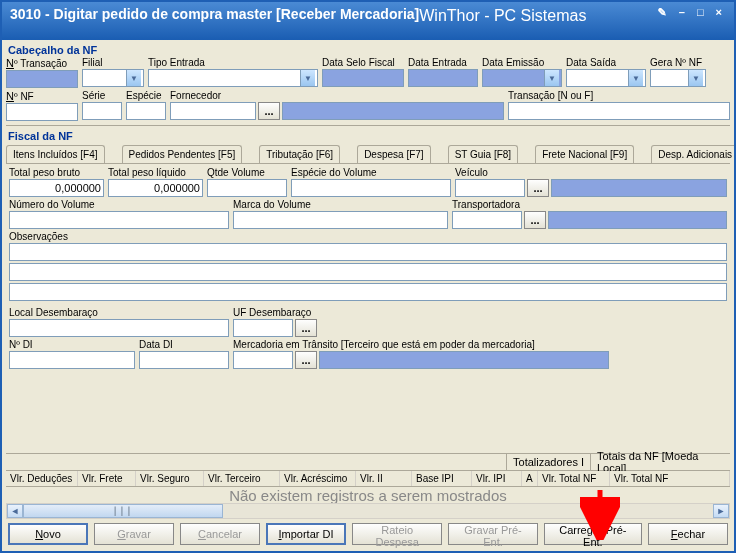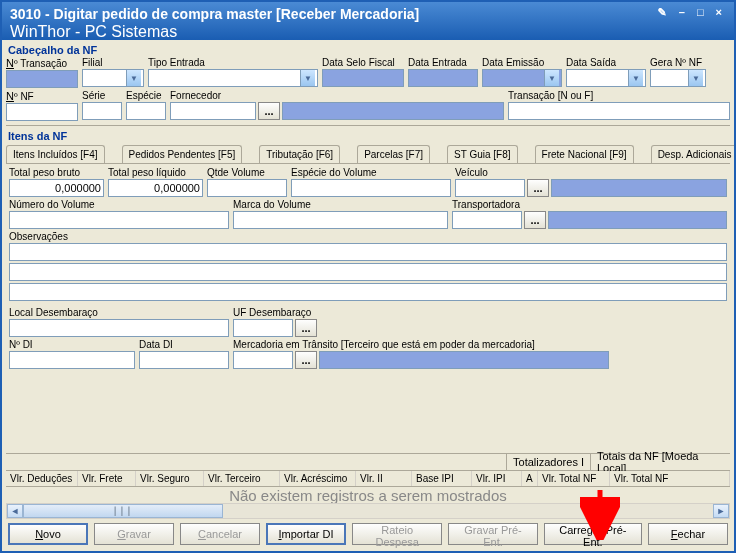--- a/index.html
+++ b/index.html
@@ -1,18 +1,18 @@
 <!DOCTYPE html>
 <html><head>
 <meta charset="utf-8">
 <style>
 * { margin: 0; padding: 0; box-sizing: border-box; font-family: Tahoma, Arial, sans-serif; font-size: 11px; }
 body { background: #fff; overflow: hidden; width: 736px; height: 553px; border: 2px solid #1e5fb4; }
 .titlebar { background: linear-gradient(to bottom, #4a8ad4, #1a5db2); color: #fff; padding: 4px 8px; height: 38px; display: flex; justify-content: space-between; align-items: flex-start; }
-.titlebar-text { display: flex; flex-direction: column; }
+.titlebar-text { display: flex; }
 .titlebar-title { font-size: 14px; font-weight: bold; }
 .titlebar-sub { font-size: 16px; margin-top: 1px; }
 .titlebar-buttons { display: flex; gap: 4px; font-size: 13px; font-weight: bold; cursor: pointer; }
 .titlebar-buttons span { padding: 0 4px; }
 .content { background: #ece9d8; padding: 2px 4px; height: calc(100% - 38px); display: flex; flex-direction: column; }
 .section-title { color: #003399; font-weight: bold; font-size: 11px; padding: 2px 0 1px 2px; }
 .row { display: flex; gap: 4px; margin-bottom: 2px; }
 .field { display: flex; flex-direction: column; }
 .label { font-size: 10px; color: #000; white-space: nowrap; text-align: left; padding-bottom: 1px; }
 .label u { text-decoration: underline; }
@@ -129,27 +129,27 @@
           <input type="text" class="bluefield" style="flex: 1 1 0%;">
         </div>
     </div>
     <div class="field" style="width:222px">
         <span class="label">Transação [N ou F]</span>
         <input type="text" style="">
       </div>
   </div>
 
   <div class="separator"></div>
-  <div class="section-title">Itens da NF</div>
+  <div class="section-title">Fiscal da NF</div>
 
   <div class="tabs">
     <div class="tab">Itens Incluídos [F4]</div>
     <div class="tab">Pedidos Pendentes [F5]</div>
     <div class="tab">Tributação [F6]</div>
-    <div class="tab">Parcelas [F7]</div>
+    <div class="tab">Despesa [F7]</div>
     <div class="tab">ST Guia [F8]</div>
     <div class="tab">Frete Nacional [F9]</div>
     <div class="tab">Desp. Adicionais [F10]</div>
     <div class="tab">Itens</div>
     <div class="tab-scroll">
       <div class="tab-scroll-btn">◄</div>
       <div class="tab-scroll-btn">►</div>
     </div>
   </div>
 

